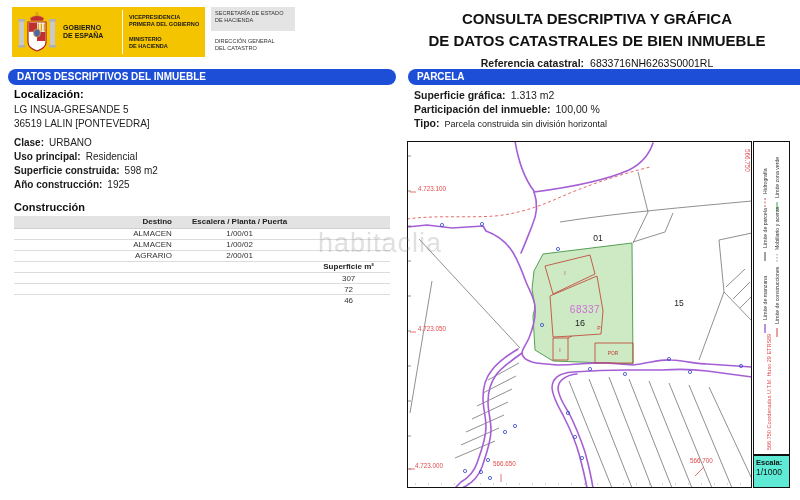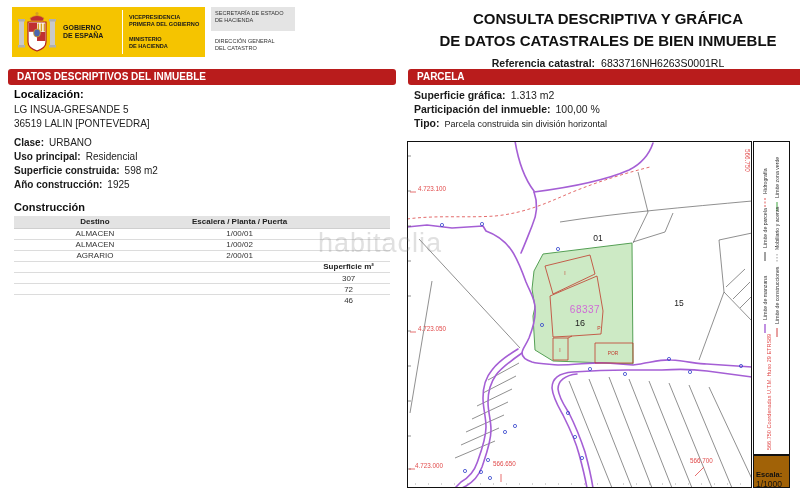--- a/index.html
+++ b/index.html
@@ -10,55 +10,55 @@
   #logo{position:absolute;left:12px;top:7px;display:flex;align-items:flex-start;}
   #logo .yellow{display:flex;background:#F5C400;height:50px;align-items:center;}
   #logo .escudo{width:42px;height:46px;margin:2px 2px 2px 4px;}
   #logo .gob{width:54px;font-size:7px;font-weight:bold;color:#1a1a1a;line-height:1.2;padding:0 3px;}
   #logo .vdiv{width:1px;height:44px;background:#fff;margin:0 2px;}
   #logo .vice{width:80px;font-size:5.6px;font-weight:bold;color:#1a1a1a;line-height:1.25;padding:3px 4px;display:flex;flex-direction:column;justify-content:space-between;height:42px;box-sizing:border-box;}
   #logo .sec-block{margin-left:6px;width:84px;}
   #logo .sec{background:#E4E4E4;font-size:5.6px;color:#333;line-height:1.3;padding:3px 4px;height:18px;}
   #logo .dir{font-size:5.6px;color:#333;line-height:1.3;padding:3px 4px;margin-top:4px;}
 
-  #titleblock{position:absolute;left:416px;top:8px;width:384px;text-align:center;}
+  #titleblock{position:absolute;left:405px;top:8px;width:384px;text-align:center;}
   #titleblock .t1{font-size:15px;font-weight:bold;color:#111;line-height:1.45;}
   #titleblock .ref{margin-top:5px;font-size:10.5px;color:#111;}
   #titleblock .ref .lbl{font-weight:bold;margin-right:6px;}
 
   
-  .orangebar{position:absolute;height:16px;background:#b91c1c;border-radius:3px;color:#fff;font-size:10px;font-weight:bold;line-height:16px;padding-left:9px;box-sizing:border-box;}
+  .orangebar{position:absolute;height:16px;background:#1d4ed8;border-radius:8px;color:#fff;font-size:10px;font-weight:bold;line-height:16px;padding-left:9px;box-sizing:border-box;}
   #bar-datos{left:8px;top:69px;width:388px;}
   #bar-parcela{left:408px;top:69px;width:426px;}
 
   
   .lbl{font-weight:bold;color:#1a1a1a;}
   #loc-label{position:absolute;left:14px;top:88px;font-size:11px;font-weight:bold;}
   #loc-1{position:absolute;left:14px;top:104px;font-size:10px;color:#222;}
   #loc-2{position:absolute;left:14px;top:118px;font-size:10px;color:#222;}
   .fieldline{position:absolute;left:14px;font-size:10px;color:#222;}
   .fieldline .lbl{font-size:10px;margin-right:5px;}
   #constr-title{position:absolute;left:14px;top:201px;font-size:11px;font-weight:bold;color:#111;}
   #tabla{position:absolute;left:14px;top:216px;width:376px;font-size:8px;color:#333;}
   #tabla .trow{display:flex;height:10px;line-height:10px;border-bottom:1px solid #DCDCDC;}
   #tabla .thead{background:#E3E3E3;font-weight:bold;height:12px;line-height:12px;color:#222;border-bottom:1px solid #cfcfcf;}
-  #tabla .c1{width:42%;padding-left:4px;box-sizing:border-box;text-align:center;}
+  #tabla .c1{width:42%;padding-left:4px;box-sizing:border-box;text-align:right;}
   #tabla .c2{width:36%;text-align:center;}
   #tabla .c3{width:22%;text-align:center;margin-top:45px;}
 
   
   .pfield{position:absolute;font-size:10.5px;color:#222;}
   .pfield .lbl{font-size:10.5px;margin-right:5px;}
   #tipo-line{font-size:9px;}
   #tipo-line .lbl{font-size:10.5px;}
 
   
   #mapbox{position:absolute;left:407px;top:141px;width:345px;height:347px;}
   #legendbox{position:absolute;left:753px;top:141px;width:37px;height:314px;border:1px solid #111;box-sizing:border-box;background:#fff;}
-  #scalebox{position:absolute;left:753px;top:455px;width:37px;height:33px;border:1px solid #111;box-sizing:border-box;padding:14px 2px;background:#a16207;}
+  #scalebox{position:absolute;left:753px;top:455px;width:37px;height:33px;border:1px solid #111;box-sizing:border-box;padding:2px 2px;background:#5eead4;}
   #scalebox .es-l{font-size:7.5px;font-weight:bold;color:#111;}
   #scalebox .es-v{font-size:8.5px;color:#111;}
 
   
   #watermark{position:absolute;left:318px;top:228px;font-size:27px;font-weight:normal;letter-spacing:1px;color:rgba(130,130,130,0.25);z-index:20;pointer-events:none;}
 </style>
 </head>
 <body>
 
 <div id="page">

